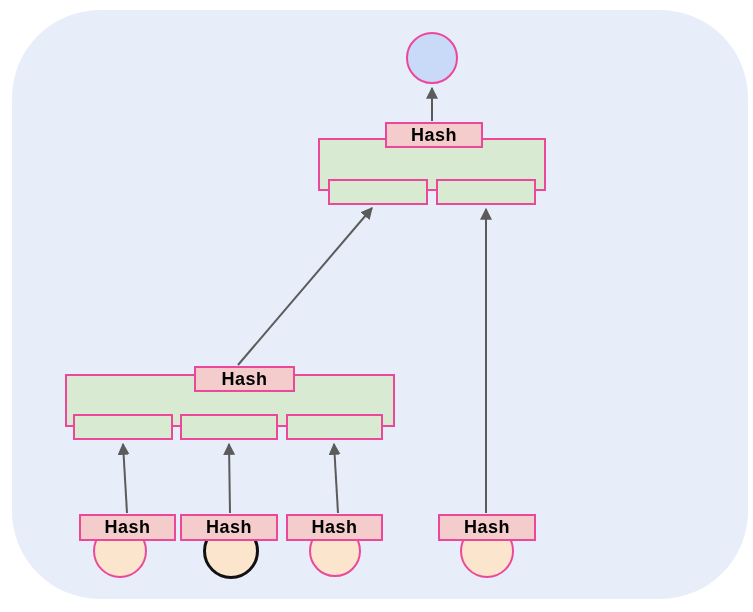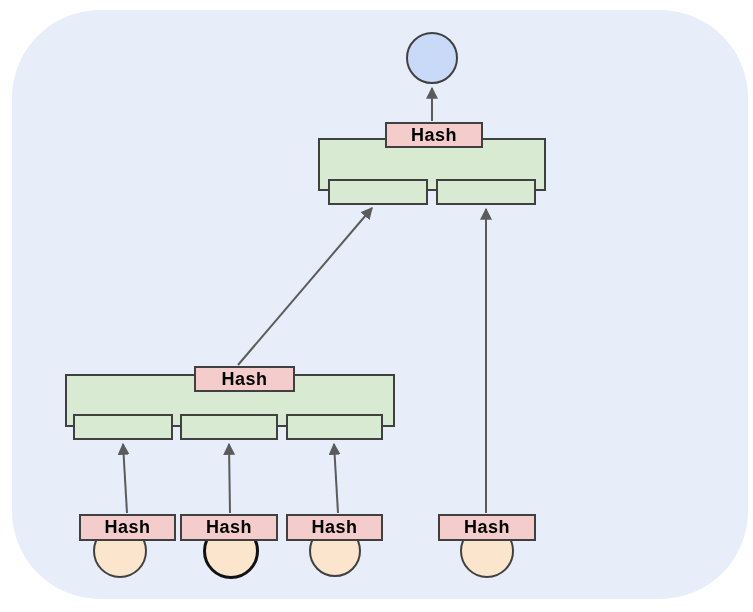--- a/index.html
+++ b/index.html
@@ -21,21 +21,21 @@
     top: 10px;
     width: 736px;
     height: 589px;
     background: #e7eef9;
     border-radius: 88px;
     z-index: 0;
   }
   .shape {
     position: absolute;
     box-sizing: border-box;
-    border: 2px solid #404040;
+    border: 2px solid #ec4899;
   }
   .green-rect  { background: #d9ead3; }
   .hash-box {
     background: #f4cccc;
     display: flex;
     align-items: center;
     justify-content: center;
     font-weight: bold;
     font-size: 18px;
     color: #000000;

